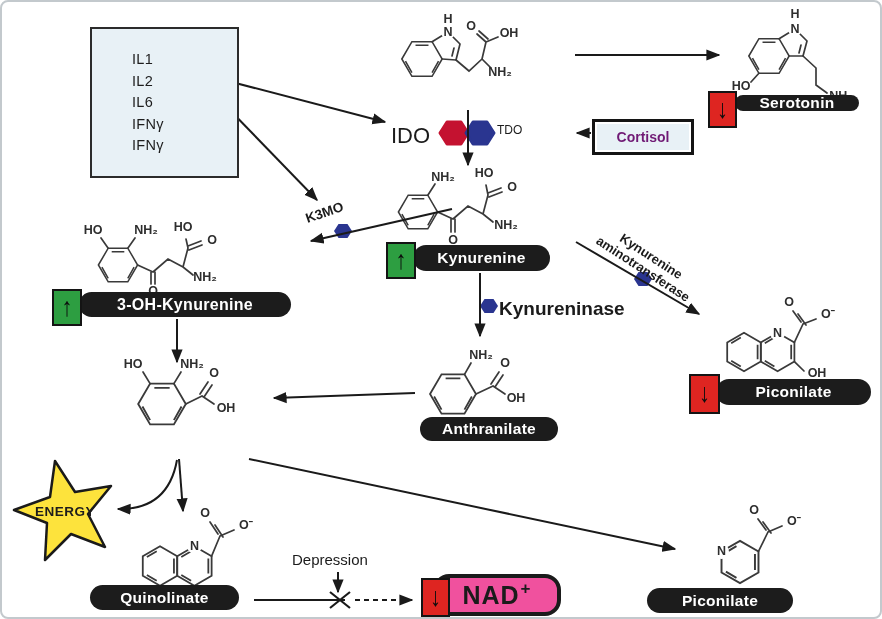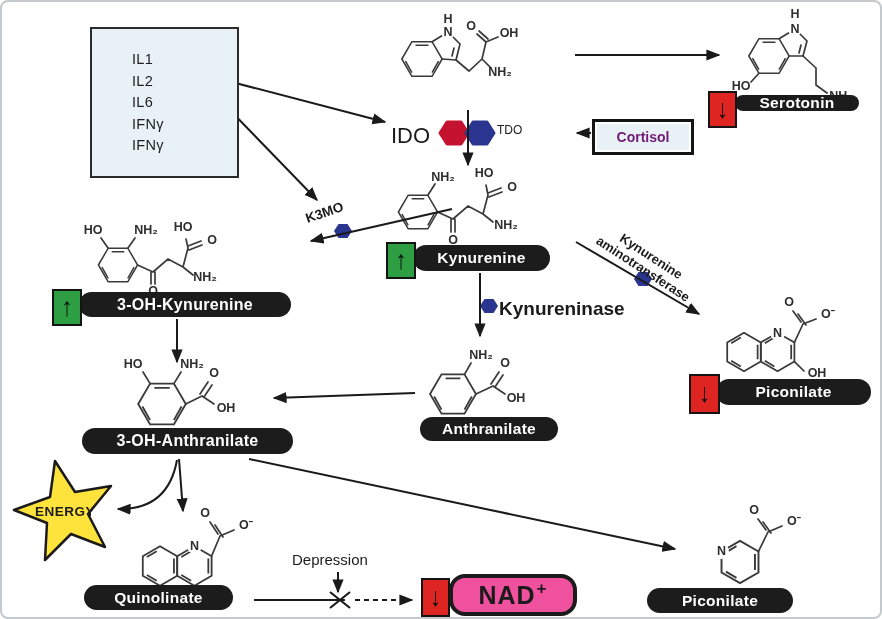--- a/index.html
+++ b/index.html
@@ -41,21 +41,21 @@
   
   #cortisol-box{
     left:590px;top:117px;width:102px;height:36px;background:#e8f1f6;
     border:3px solid #141414;box-shadow:inset 0 0 0 2px #ffffff;
     box-sizing:border-box;display:flex;align-items:center;justify-content:center;
     font-size:14px;font-weight:bold;color:#701a75;z-index:3;
   }
   .enzyme-text{position:absolute;color:#1b1b1b;z-index:3;}
   
   #nad-pill{
-    left:447px;top:572px;width:128px;height:42px;background:#f0519e;
+    left:431px;top:572px;width:128px;height:42px;background:#f0519e;
     border:4px solid #1b1b1b;border-radius:16px;box-sizing:border-box;
     display:flex;align-items:center;justify-content:center;
     font-weight:bold;font-size:25px;color:#1b1b1b;letter-spacing:1px;z-index:3;
   }
   #nad-pill .sup{font-size:17px;margin-top:-13px;margin-left:1px;}
 </style>
 </head>
 <body>
 
 <div id="figure">
@@ -219,23 +219,22 @@
   <div class="enzyme-text" style="left:598px;top:212px;width:132px;font-size:13px;font-weight:bold;text-align:center;line-height:15px;transform:rotate(33deg);transform-origin:0 0">
     <div>Kynurenine</div>
     <div>aminotransferase</div>
   </div>
   <div class="enzyme-text" style="left:290px;top:549px;font-size:15px">Depression</div>
 
   <div class="pill" style="left:733px;top:93px;width:124px;height:16px">Serotonin</div>
   <div class="pill" style="left:411px;top:243px;width:137px;height:26px">Kynurenine</div>
   <div class="pill wide" style="left:77px;top:290px;width:212px;height:25px">3-OH-Kynurenine</div>
   <div class="pill" style="left:418px;top:415px;width:138px;height:24px">Anthranilate</div>
-  <div class="pill wide" style="left:80px;top:426px;width:211px;height:26px">3-OH-Anthranilate</div>
   <div class="pill" style="left:714px;top:377px;width:155px;height:26px">Piconilate</div>
-  <div class="pill" style="left:82px;top:583px;width:149px;height:25px">Quinolinate</div>
+  <div class="pill" style="left:88px;top:583px;width:149px;height:25px">Quinolinate</div>
   <div class="pill" style="left:645px;top:586px;width:146px;height:25px">Piconilate</div>
 
   <div id="nad-pill" class="abs">
     <span>NAD</span>
       <span class="sup">+</span>
   </div>
 
   <div class="ind down" style="left:706px;top:89px;width:25px;height:33px">
     <span class="glyph">↓</span>
   </div>

